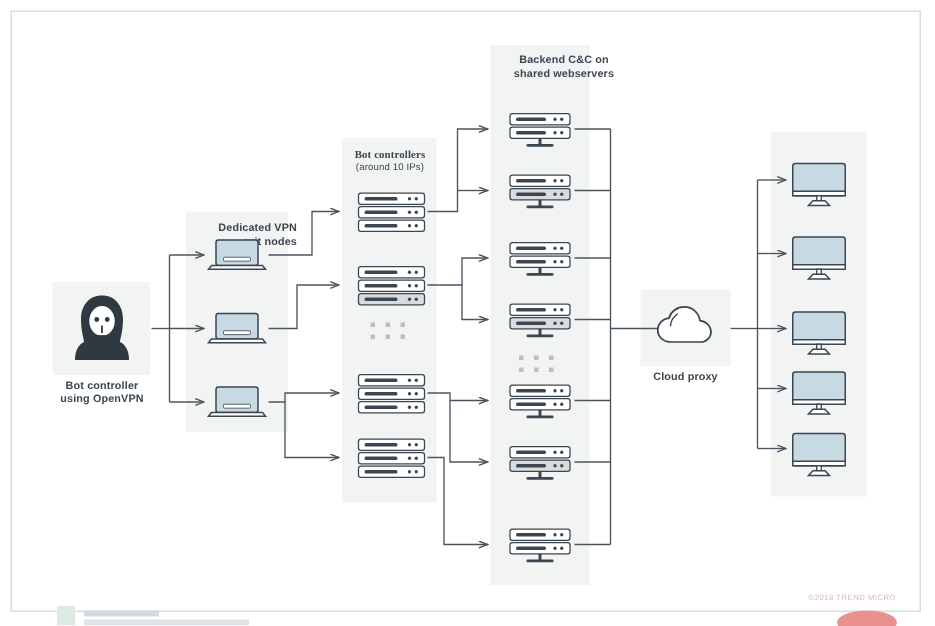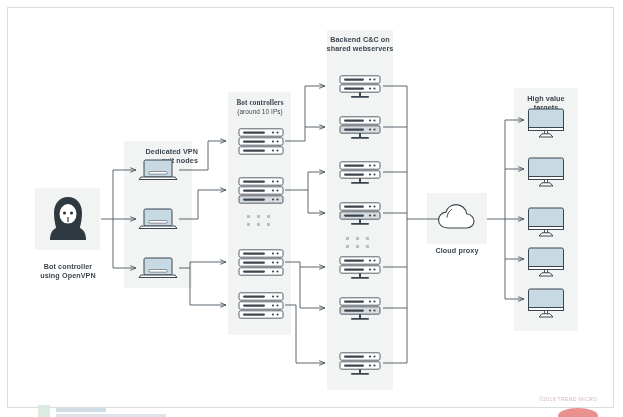--- a/index.html
+++ b/index.html
@@ -102,21 +102,21 @@
   <div class="node" style="left:48px;top:194px;width:40px;height:48px;">
     <svg width="40" height="48" viewBox="0 0 40 48">
       <path d="M20,3 C11,3 6,10 6,19 C6,27 8,32 8,34 C4,36 2,40 2,46 L38,46 C38,40 36,36 32,34 C32,32 34,27 34,19 C34,10 29,3 20,3 Z" fill="#2e3942"></path>
       <ellipse cx="20" cy="20" rx="8.5" ry="10" fill="#ffffff"></ellipse>
       <circle cx="16.5" cy="19" r="1.6" fill="#2e3942"></circle>
       <circle cx="23.5" cy="19" r="1.6" fill="#2e3942"></circle>
       <path d="M20,23 L20,28" stroke="#2e3942" stroke-width="1.2" fill="none"></path>
       <path d="M16,30 L24,30" stroke="#2e3942" stroke-width="1.1" fill="none"></path>
     </svg>
   </div>
-  <div class="caption" style="left:22px;top:263px;width:92px;">Bot controller
+  <div class="caption" style="left:22px;top:253px;width:92px;">Bot controller
 using OpenVPN</div>
 
   <div class="caption" style="left:118px;top:148px;width:80px;text-align:right;">Dedicated VPN
 exit nodes</div>
 
   <div class="node" style="left:137px;top:158px;">
     <svg width="42" height="26" viewBox="0 0 42 26">
       <rect x="7" y="2" width="28" height="17" rx="1.6" fill="#c7d9e2" stroke="#3c4650" stroke-width="1"></rect>
       <rect x="12" y="13.5" width="18" height="2.6" rx="0.6" fill="#ffffff" stroke="#3c4650" stroke-width="0.55"></rect>
       <path d="M2,21.5 L40,21.5 L38,19 L4,19 Z" fill="#ffffff" stroke="#3c4650" stroke-width="1"></path>
@@ -228,21 +228,21 @@
         <circle cx="35" cy="4.5" r="1.1"></circle>
           <circle cx="39.5" cy="4.5" r="1.1"></circle>
         <circle cx="35" cy="13.5" r="1.1"></circle>
           <circle cx="39.5" cy="13.5" r="1.1"></circle>
         <circle cx="35" cy="22.5" r="1.1"></circle>
           <circle cx="39.5" cy="22.5" r="1.1"></circle>
       </g>
     </svg>
   </div>
 
-  <div class="caption" style="left:316px;top:36px;width:88px;">Backend C&amp;C on
+  <div class="caption" style="left:332px;top:36px;width:88px;">Backend C&amp;C on
 shared webservers</div>
 
   <div class="node" style="left:337px;top:75px;">
     <svg width="46" height="26" viewBox="0 0 46 26">
       <g stroke="#3c4650" stroke-width="0.85" fill="#ffffff">
         <rect x="3" y="0.8" width="40" height="7.4" rx="1.6"></rect>
         <rect x="3" y="9.8" width="40" height="7.4" rx="1.6"></rect>
       </g>
       <g fill="#3c4650">
         <rect x="7" y="3.4" width="20" height="2.3" rx="1.1"></rect>
@@ -380,22 +380,20 @@
   </div>
 
   <div class="node" style="left:437px;top:203px;">
     <svg width="40" height="28" viewBox="0 0 40 28">
       <path d="M11,25 C5,25 1.5,21.5 1.5,17 C1.5,12.8 4.8,9.4 9,9.1 C10.3,4.6 14.4,1.6 19.2,1.6 C24.6,1.6 29,5.6 29.6,10.8 C34,11.3 37,14.6 37,18.3 C37,22 33.8,25 29.8,25 Z" fill="#ffffff" stroke="#3c4650" stroke-width="1.15" stroke-linejoin="round"></path>
       <path d="M14.5,6.5 C11.8,8.4 10.2,11.2 10,14.2" fill="none" stroke="#3c4650" stroke-width="1" stroke-linecap="round"></path>
     </svg>
   </div>
   <div class="caption" style="left:417px;top:247px;width:80px;">Cloud proxy</div>
 
-  <div class="caption" style="left:506px;top:95px;width:80px;">High value
-targets</div>
 
   <div class="node" style="left:526px;top:108px;">
     <svg width="40" height="30" viewBox="0 0 40 30">
       <rect x="2.5" y="1" width="35" height="21.5" rx="1.8" fill="#c7d9e2" stroke="#3c4650" stroke-width="1"></rect>
       <rect x="2.5" y="19.5" width="35" height="3" fill="#ffffff" stroke="#3c4650" stroke-width="1"></rect>
       <rect x="18.5" y="22.5" width="3" height="3.6" fill="#ffffff" stroke="#3c4650" stroke-width="0.9"></rect>
       <path d="M13,29 L27,29 L24,25.8 L16,25.8 Z" fill="#ffffff" stroke="#3c4650" stroke-width="1"></path>
     </svg>
   </div>
   <div class="node" style="left:526px;top:157px;">

